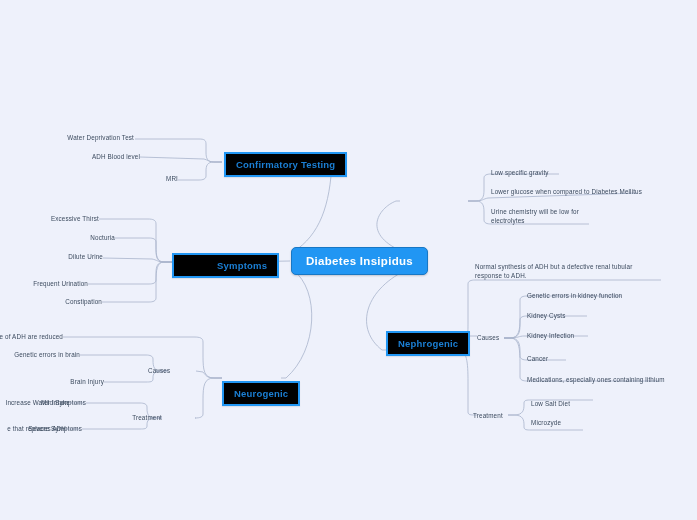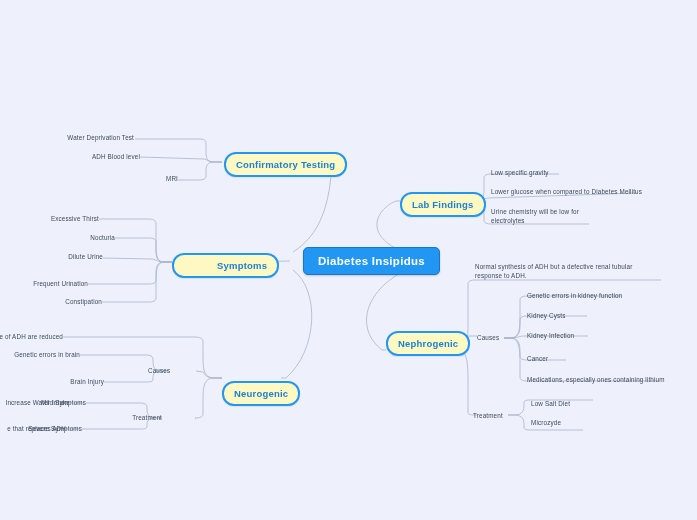--- a/index.html
+++ b/index.html
@@ -41,24 +41,24 @@
     border: 1px solid #1877c4;
     border-radius: 5px;
     font-size: 11.5px;
     font-weight: bold;
     letter-spacing: 0.3px;
     padding: 7px 14px;
     box-shadow: 0 1px 2px rgba(0,0,0,0.18);
   }
 
   .branch-node {
-    background: #fef9c3;
+    background: #000000;
     color: #1b7fd4;
     border: 2px solid #2196f3;
-    border-radius: 12px;
+    border-radius: 0;
     font-size: 9.5px;
     font-weight: bold;
     letter-spacing: 0.2px;
     padding: 5px 10px;
     box-shadow: 0 1px 1px rgba(0,0,0,0.07);
   }
 
   
   .leaf {
     position: absolute;
@@ -133,29 +133,28 @@
       <path d="M504,338 L 510,338 C 518,338 519,336 524,336 L 588,336"></path>
       <path d="M504,338 L 510,338 C 519,338 520,344 520,352 L 520,356 C 520,359 523,360 527,360 L 566,360"></path>
       <path d="M504,338 L 510,338 C 519,338 520,348 520,364 L 520,377 C 520,380 523,381 527,381 L 659,381"></path>
 
       <path d="M508,415 L 514,415 C 523,415 524,410 524,405 L 524,403 C 524,400 527,400 531,400 L 593,400"></path>
       <path d="M508,415 L 514,415 C 523,415 524,420 524,425 L 524,427 C 524,430 527,430 531,430 L 583,430"></path>
 
     </g>
   </svg>
 
-  <div class="node root-node" style="left:291px; top:247px;margin-left:12px;">Diabetes Insipidus</div>
+  <div class="node root-node" style="left:291px; top:247px;">Diabetes Insipidus</div>
 
   <div class="node branch-node" style="left:224px; top:152px;">Confirmatory Testing</div>
 
   <div class="node branch-node" style="left:172px; top:253px;padding-left:43px;">Symptoms</div>
 
   <div class="node branch-node" style="left:222px; top:373px;margin-top:8px;">Neurogenic</div>
 
-  <div class="node branch-node" style="left:400px; top:192px;">Lab Findings</div>
 
   <div class="node branch-node" style="left:386px; top:331px;">Nephrogenic</div>
 
   <div class="leaf leaf-l" style="left:36px; top:133px; width:98px;">Water Deprivation Test</div>
   <div class="leaf leaf-l" style="left:56px; top:152px; width:84px;">ADH Blood level</div>
   <div class="leaf leaf-l" style="left:118px; top:174px; width:60px;">MRI</div>
 
   <div class="leaf leaf-l" style="left:19px; top:214px; width:80px;">Excessive Thirst</div>
   <div class="leaf leaf-l" style="left:55px; top:233px; width:60px;">Nocturia</div>
   <div class="leaf leaf-l" style="left:39px; top:252px; width:64px;">Dilute Urine</div>

